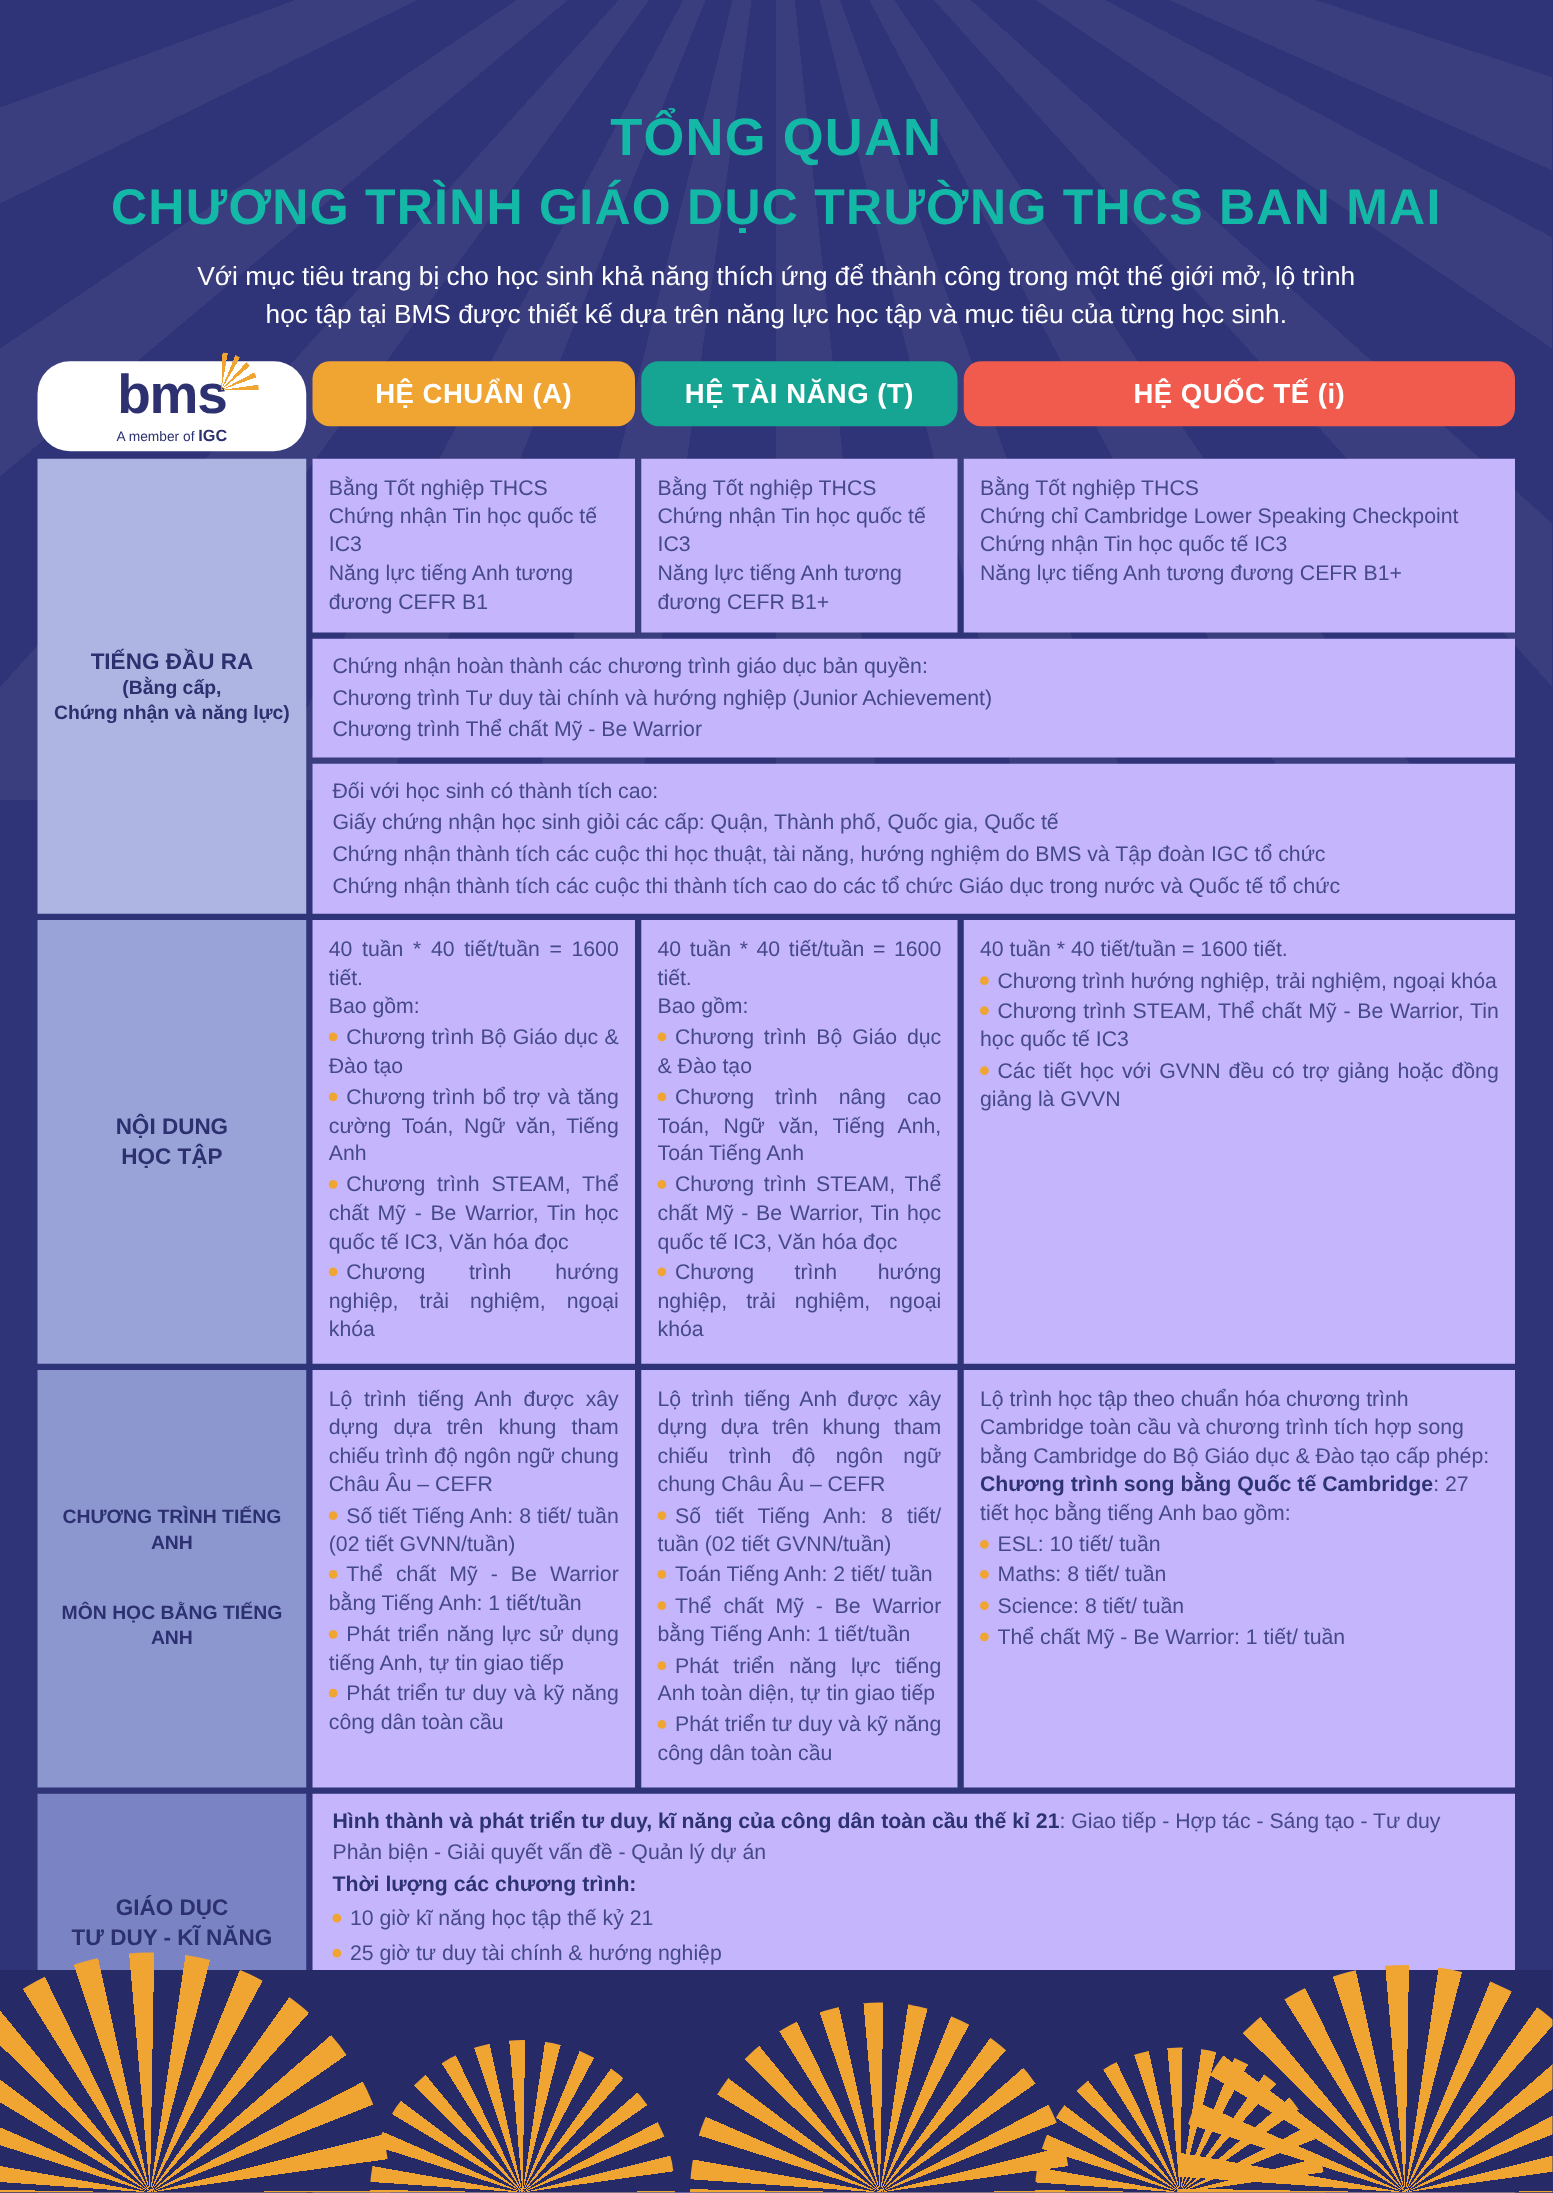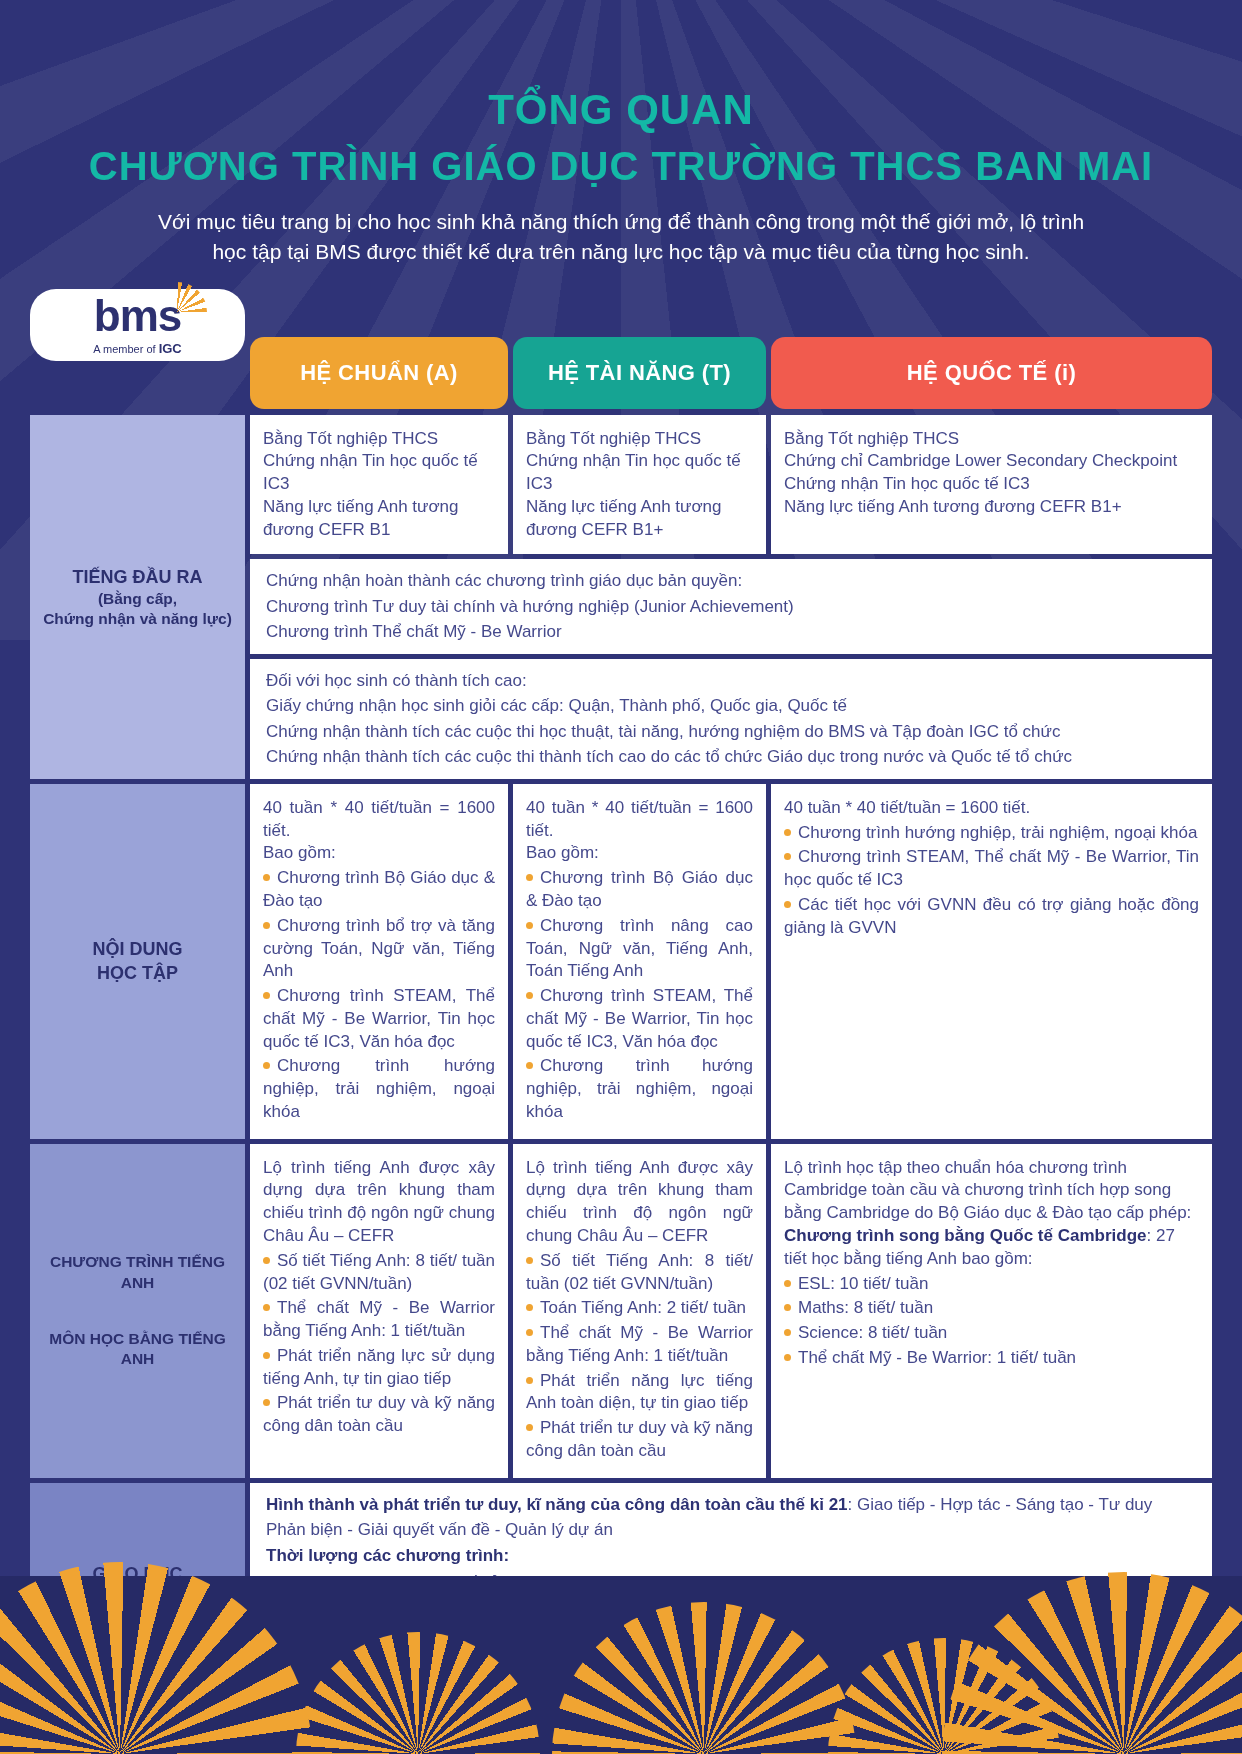--- a/index.html
+++ b/index.html
@@ -29,23 +29,23 @@
   }
   .grid{
     position:relative;
     width:1182px;margin:0 auto;
     display:grid;
     grid-template-columns:215px 258px 253px 441px;
     gap:5px;
   }
   .header-grid{margin-top:22px;}
   .hcard{
-    height:72px;border-radius:14px;
+    height:52px;border-radius:14px;
     display:flex;align-items:center;justify-content:center;
-    color:#fff;font-weight:bold;font-size:22px;letter-spacing:.4px;margin-top:48px;
+    color:#fff;font-weight:bold;font-size:22px;letter-spacing:.4px;
   }
   .hcard-a{background:#F0A432;}
   .hcard-t{background:#16A493;}
   .hcard-i{background:#F15B4E;}
   .logo-card{
     height:72px;border-radius:26px;background:#FFFFFF;
     display:flex;flex-direction:column;align-items:center;justify-content:center;
   }
   .logo-line{position:relative;display:inline-block;line-height:1;}
   .logo-text{
@@ -72,21 +72,21 @@
   }
   .label-main{font-size:18px;line-height:1.35;}
   .label-sub{font-size:15.5px;line-height:1.3;}
   .lbl-outcomes{background:#AFB5E2;}
   .lbl-content{background:#9AA3D8;}
   .lbl-english{background:#8C96CF;}
   .lbl-skills{background:#7A84C4;}
   .lbl-extra{background:#6F7ABD;}
 
   .cell{
-    background:#ffffff;color:#45498C;font-size:17px;line-height:1.34;
+    background:#c4b5fd;color:#45498C;font-size:17px;line-height:1.34;
     padding:13px 13px;
   }
   .cell p{margin:0;}
   .cell .lines p{margin:0;}
   .cell ul{list-style:none;margin:0;padding:0;}
   .cell li{margin:2px 0;}
   .cell li::before{
     content:"";display:inline-block;width:7px;height:7px;border-radius:50%;
     background:#F0A432;margin-right:7px;vertical-align:2px;
   }
@@ -148,21 +148,21 @@
         <p>Chứng nhận Tin học quốc tế IC3</p>
         <p>Năng lực tiếng Anh tương đương CEFR B1</p>
       </div>
     <div class="cell lines" style="grid-column:3;grid-row:1;">
         <p>Bằng Tốt nghiệp THCS</p>
         <p>Chứng nhận Tin học quốc tế IC3</p>
         <p>Năng lực tiếng Anh tương đương CEFR B1+</p>
       </div>
     <div class="cell lines" style="grid-column:4;grid-row:1;">
         <p>Bằng Tốt nghiệp THCS</p>
-        <p>Chứng chỉ Cambridge Lower Secondary Checkpoint</p>
+        <p>Chứng chỉ Cambridge Lower Speaking Checkpoint</p>
         <p>Chứng nhận Tin học quốc tế IC3</p>
         <p>Năng lực tiếng Anh tương đương CEFR B1+</p>
       </div>
     <div class="cell lines merged" style="grid-column:2 / span 3;grid-row:2;">
         <p>Chứng nhận hoàn thành các chương trình giáo dục bản quyền:</p>
         <p>Chương trình Tư duy tài chính và hướng nghiệp (Junior Achievement)</p>
         <p>Chương trình Thể chất Mỹ - Be Warrior</p>
       </div>
     <div class="cell lines merged" style="grid-column:2 / span 3;grid-row:3;">
         <p>Đối với học sinh có thành tích cao:</p>

